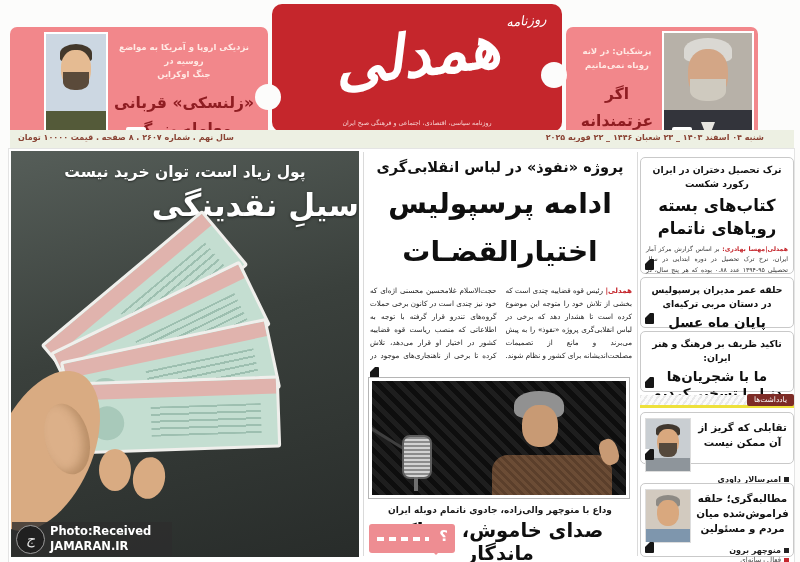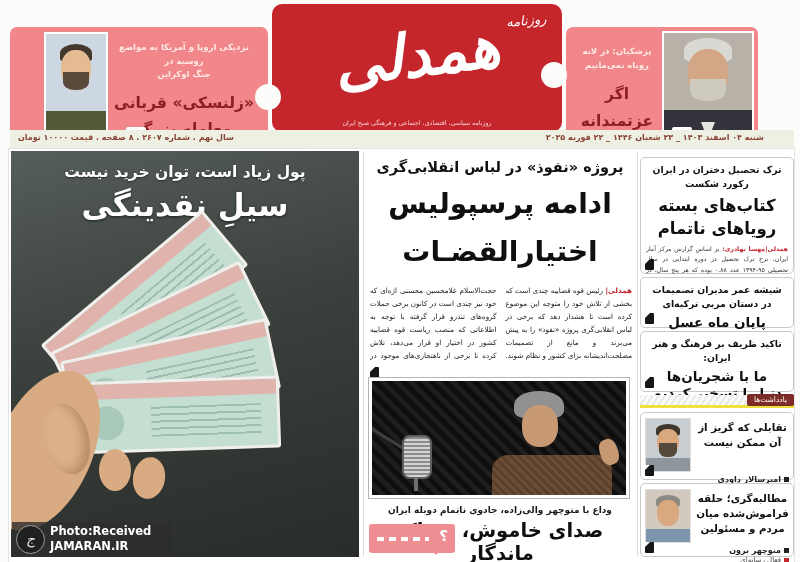--- a/index.html
+++ b/index.html
@@ -43,21 +43,21 @@
   .strip span{position:absolute;top:3px;font-size:8px;font-weight:bold;color:#8a4435;white-space:nowrap;}
   .issue{left:8px;} .datetxt{right:30px;}
   
   .mainframe{position:absolute;left:8px;right:5px;top:148px;bottom:0;background:#fff;border:1px solid #e4e4e4;border-bottom:none;}
   .vline{position:absolute;top:152px;height:404px;width:1px;background:#dadada;}
   .v1{left:363px;} .v2{left:637px;}
   
   .feature{position:absolute;left:11px;top:151px;width:348px;height:406px;overflow:hidden;
     background:linear-gradient(165deg,#565e59,#3a403c 45%,#282c2a);}
   .f-kicker{margin-top:12px;text-align:center;color:#fff;font-size:15.5px;font-weight:bold;text-shadow:0 1px 2px rgba(0,0,0,.5);}
-  .f-headline{text-align:center;color:#fff;font-size:31px;font-weight:bold;margin-top:6px;text-shadow:0 1px 3px rgba(0,0,0,.6);}
+  .f-headline{color:#fff;font-size:31px;font-weight:bold;margin-top:6px;text-shadow:0 1px 3px rgba(0,0,0,.6);}
   .bnote{position:absolute;width:205px;height:66px;background:#c4ded1;border:3px solid #f0efec;border-radius:3px;overflow:hidden;}
   .bnote .band{position:absolute;top:0;left:0;right:0;height:15px;background:#e0b3ad;}
   .bnote .seal{position:absolute;top:22px;left:18px;width:34px;height:34px;border-radius:50%;background:#a8c9ba;}
   .bnote .lines{position:absolute;top:24px;right:16px;width:110px;height:30px;
     background:repeating-linear-gradient(0deg,#9dbfb0 0 2px,transparent 2px 7px);}
   .n1{left:28px;top:118px;transform:rotate(-40deg);}
   .n2{left:44px;top:152px;transform:rotate(-26deg);}
   .n3{left:54px;top:188px;transform:rotate(-12deg);}
   .n4{left:58px;top:228px;transform:rotate(-2deg);}
   .hand{position:absolute;left:-14px;top:215px;width:95px;height:170px;background:#d9ab82;border-radius:50%;transform:rotate(24deg);}
@@ -106,21 +106,21 @@
   .a1{top:157px;height:117px;} .a2{top:277px;height:51px;} .a3{top:331px;height:61px;}
   .s-kicker span{display:block;font-size:9.3px;font-weight:bold;line-height:1.5;color:#111;}
   .s-h{margin-top:3px;} .s-h span{display:block;font-size:16.5px;font-weight:bold;line-height:1.4;color:#0f0f0f;}
   .a2 .s-h span,.a3 .s-h span{font-size:13.5px;line-height:1.3;}
   .s-body{margin-top:4px;font-size:6.2px;text-align:justify;line-height:1.65;color:#333;padding:0 1px;}
   .s-curl{left:4px;bottom:3px;}
   .nhead{position:absolute;left:640px;top:395px;width:154px;height:13px;box-sizing:border-box;
     background:repeating-linear-gradient(-55deg,#e9e9e9 0 2px,#fbfbfb 2px 5px);border-bottom:3px solid #eee13b;}
   .notes-label{position:absolute;right:0;top:-1px;height:12px;background:#7d2b26;color:#fff;font-size:7.5px;
     line-height:12px;padding:0 7px;border-radius:2px;}
-  .nbox{text-align:right;} .nb1{top:412px;height:68px;} .nb2{top:483px;height:74px;}
+  .nbox{text-align:right;} .nb1{top:412px;height:52px;} .nb2{top:483px;height:74px;}
   .nrow{display:flex;gap:5px;}
   .nphoto{width:44px;height:52px;flex:none;position:relative;overflow:hidden;border:1px solid #ddd;}
   .np1{background:#c9ced2;} .np2{background:#d2cabf;}
   .ph-hair{position:absolute;top:5px;left:10px;width:24px;height:12px;border-radius:50% 50% 20% 20%;}
   .np1 .ph-hair{background:#3f372e;} .np2 .ph-hair{background:#8d8a84;}
   .ph-face{position:absolute;top:10px;left:11px;width:22px;height:26px;border-radius:45%;background:#d9a87e;}
   .np1 .ph-beard{position:absolute;top:24px;left:13px;width:18px;height:14px;background:#55493c;border-radius:0 0 45% 45%;}
   .ph-shirt{position:absolute;bottom:0;left:0;right:0;height:13px;}
   .np1 .ph-shirt{background:#8e959b;} .np2 .ph-shirt{background:#7e96ad;}
   .n-h{flex:1;font-size:10.3px;font-weight:bold;text-align:center;line-height:1.45;color:#111;margin-top:2px;}
@@ -268,21 +268,21 @@
     </div>
     <div class="s-body">
       <span class="red-label">همدلی|مهسا بهادری:</span>
       <span>بر اساس گزارش مرکز آمار ایران، نرخ ترک تحصیل در دوره ابتدایی در سال تحصیلی ۹۵-۱۳۹۴ عدد ۰.۸۸ بوده که هر پنج سال، در سال تحصیلی ۱۴۰۳-۱۴۰۲ به ۱.۲ درصد رسیده است</span>
     </div>
     <span class="curl s-curl"></span>
   </div>
 
   <div class="sbox a2">
     <div class="s-kicker">
-      <span>شیشه عمر مدیران تصمیمات</span>
+      <span>حلقه عمر مدیران پرسپولیس</span>
       <span>در دستان مربی ترکیه‌ای</span>
     </div>
     <div class="s-h">
       <span>پایان ماه عسل «کارتال»</span>
     </div>
     <span class="curl s-curl"></span>
   </div>
 
   <div class="sbox a3">
     <div class="s-kicker">

